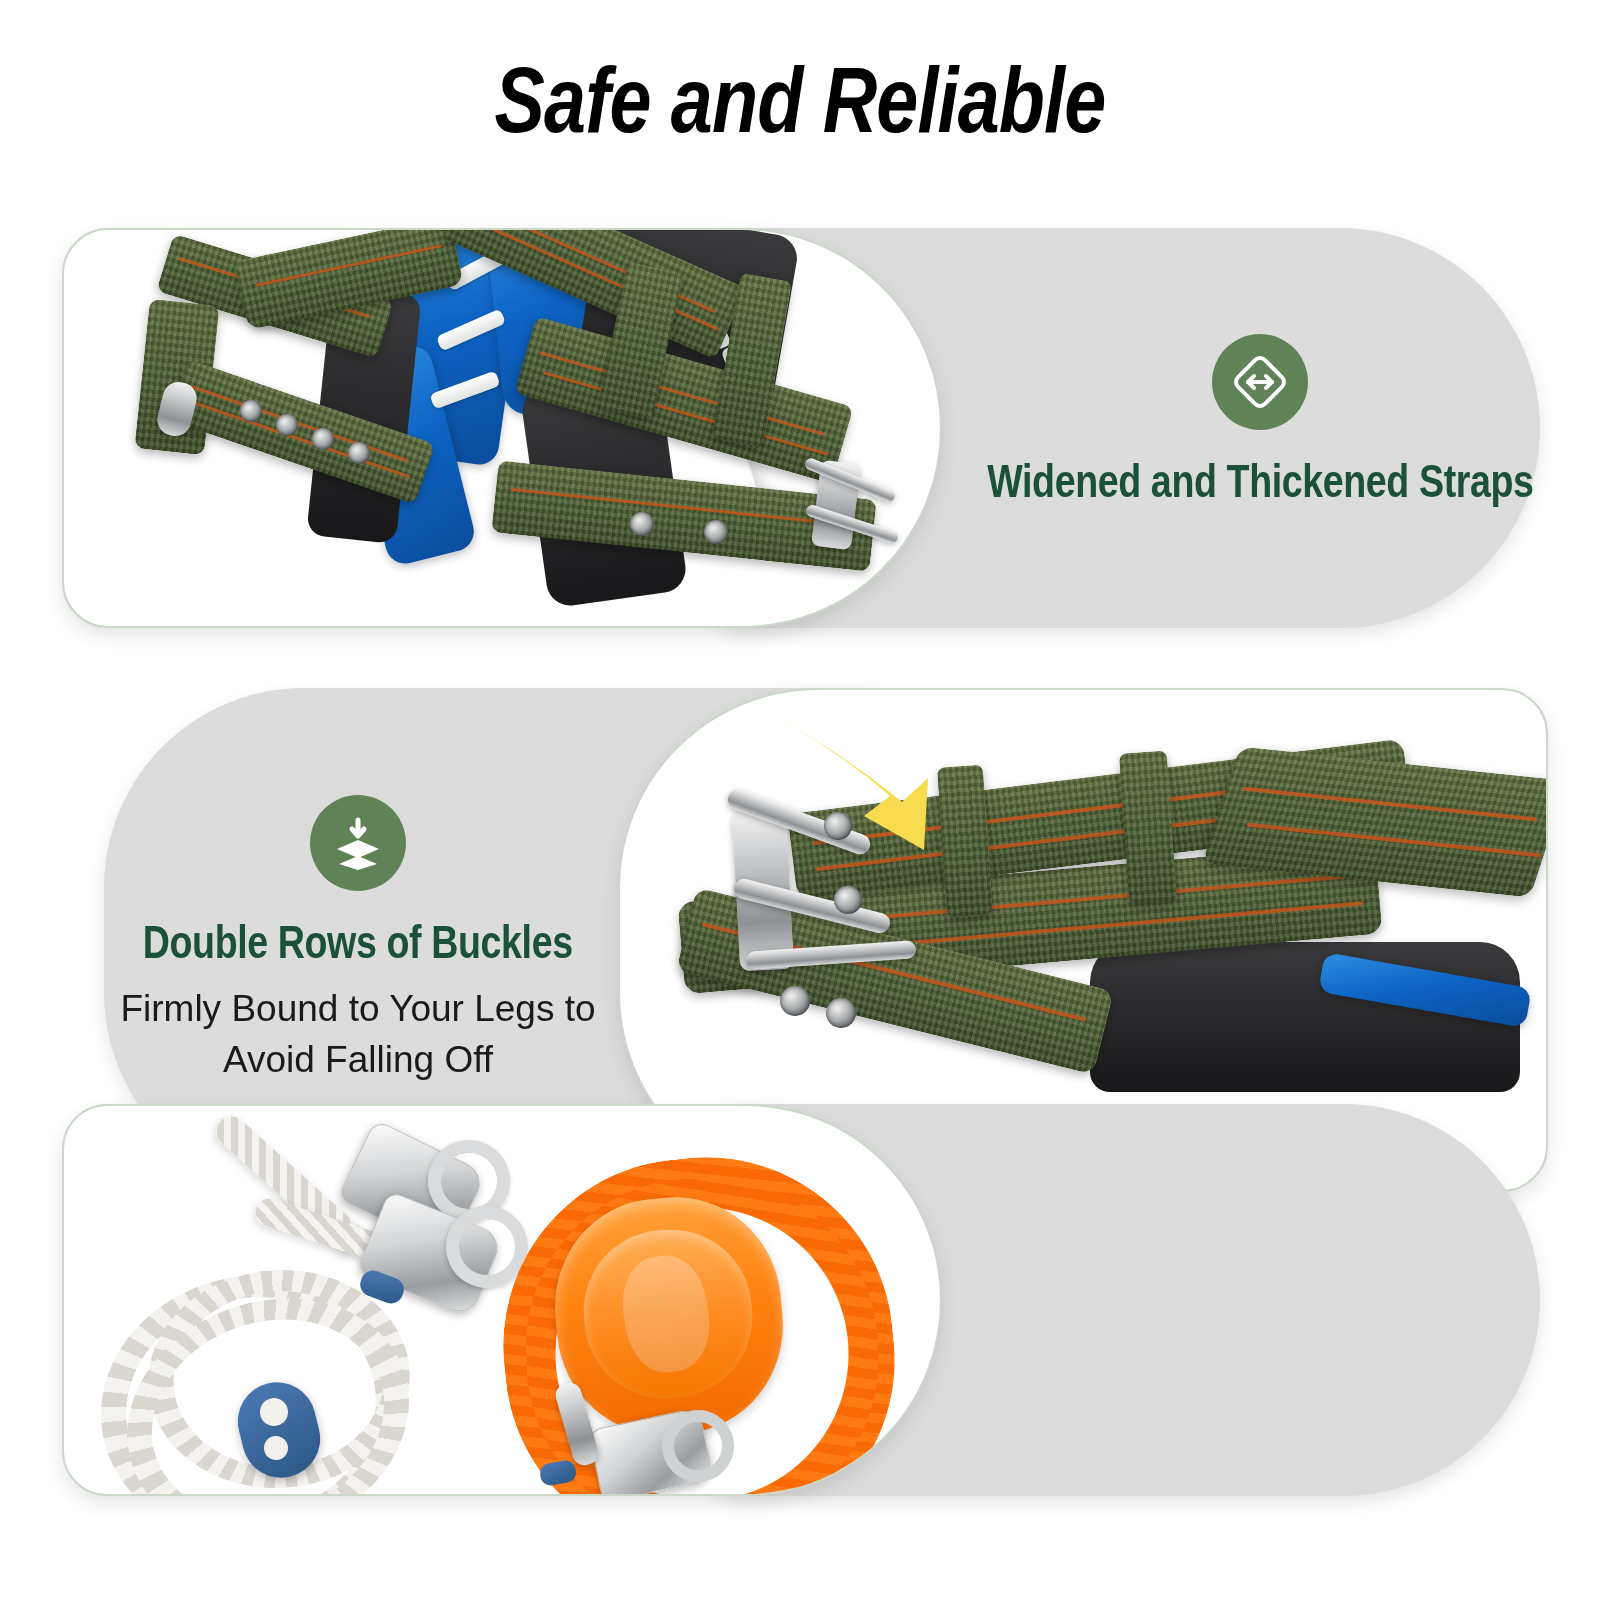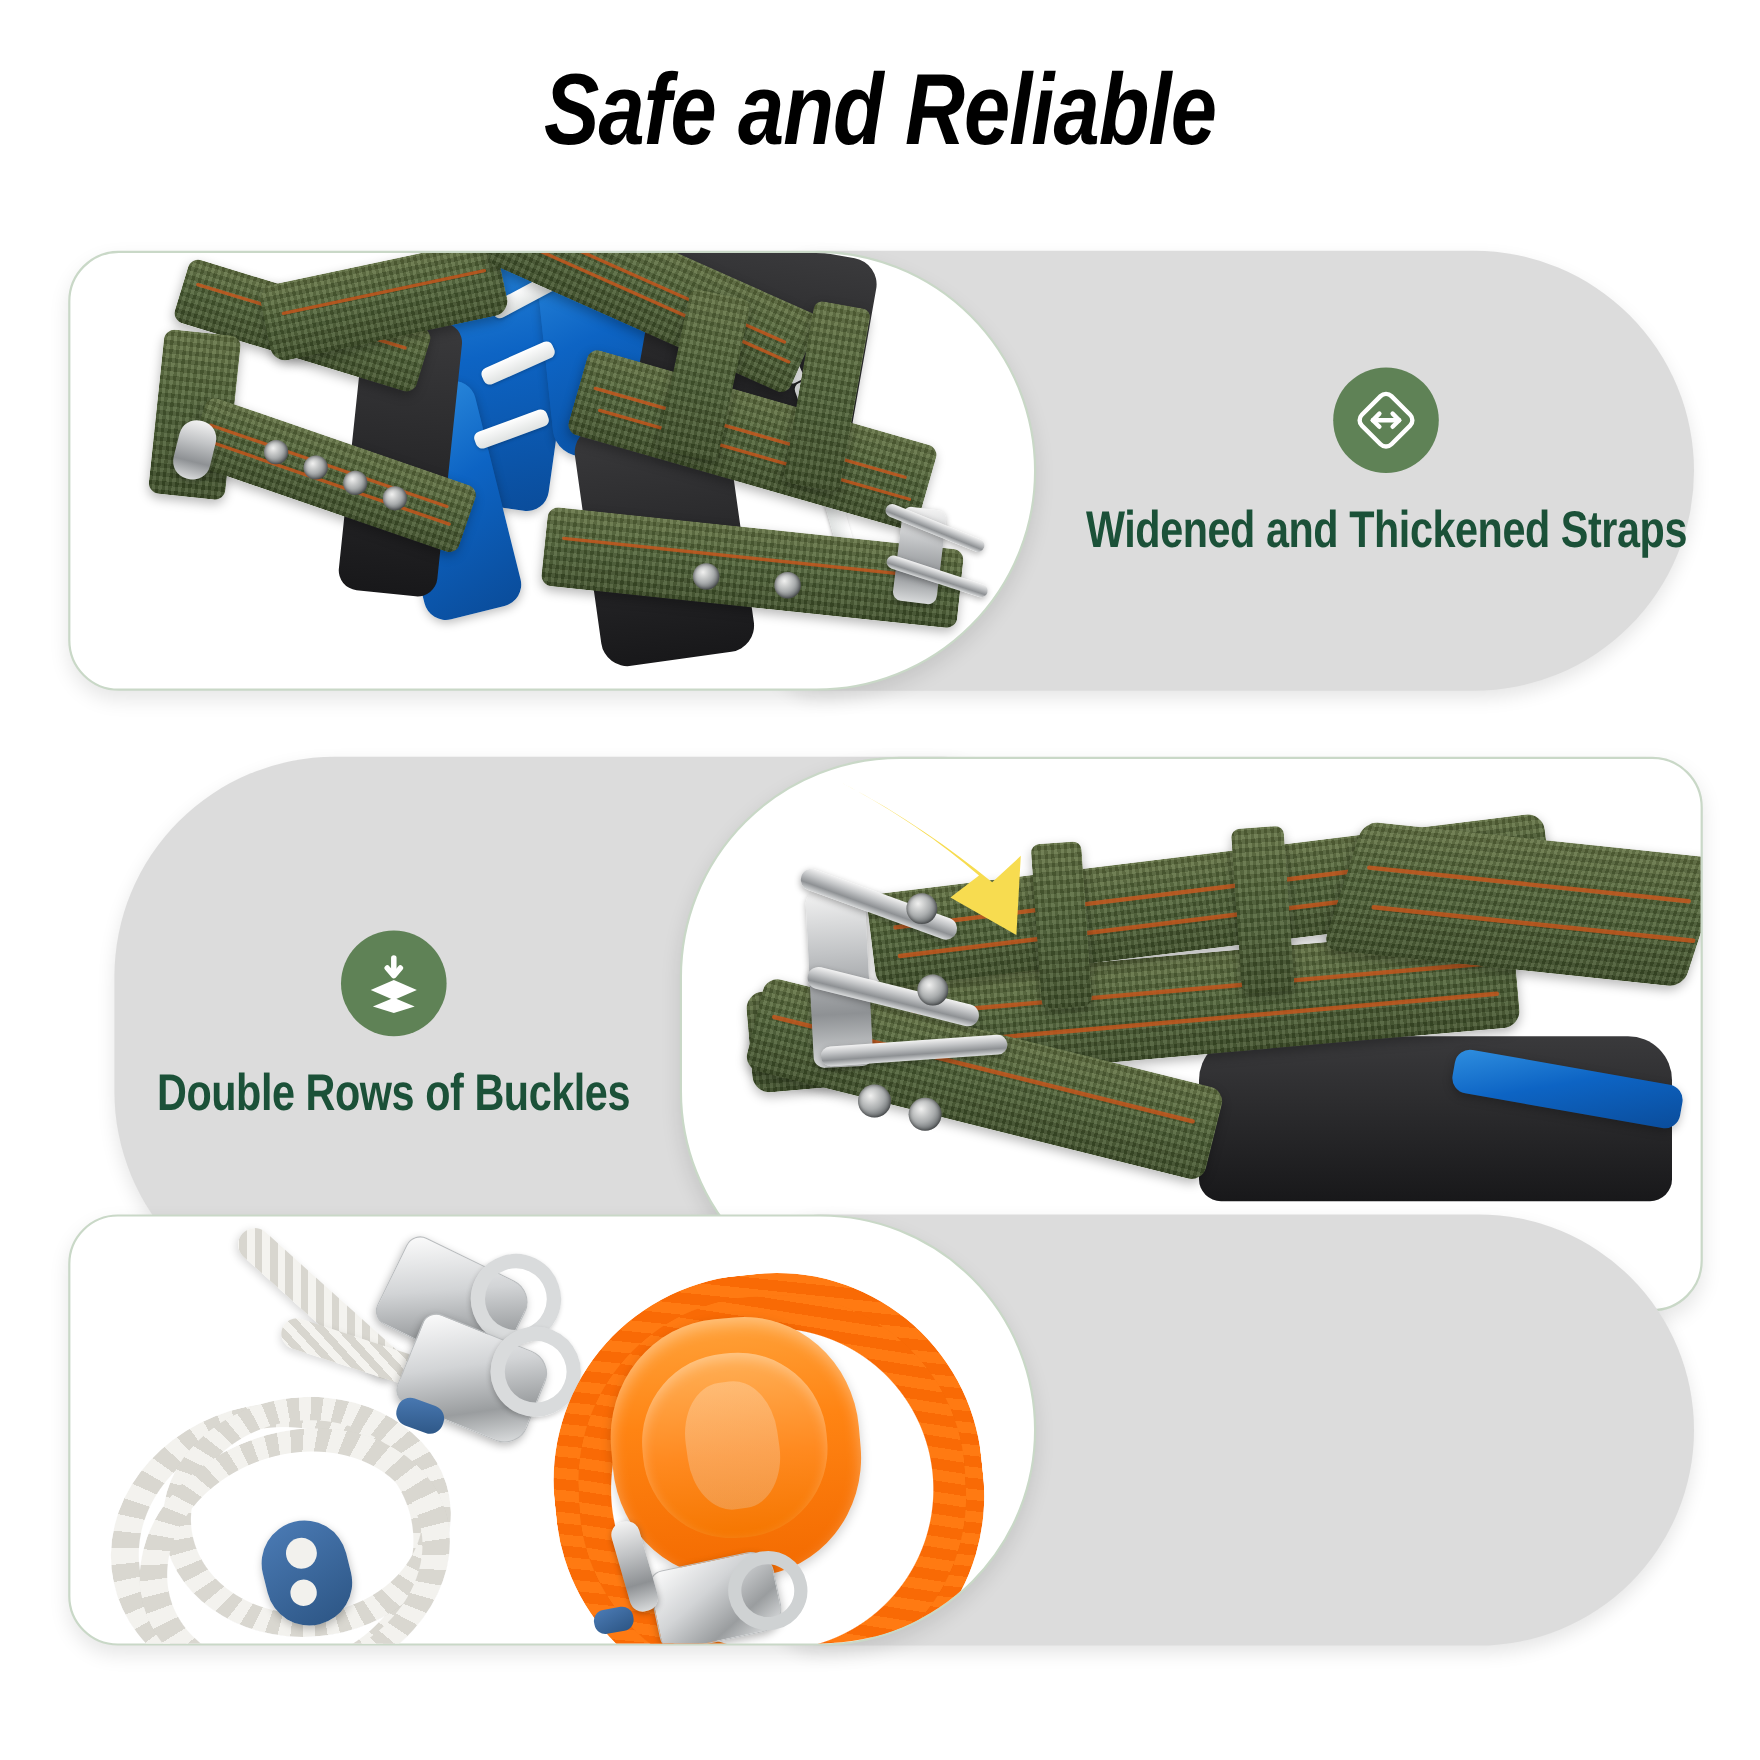--- a/index.html
+++ b/index.html
@@ -308,20 +308,21 @@
   <div class="feature-text">
     <div class="icon-badge">
       <svg width="62" height="62" viewBox="0 0 62 62" aria-hidden="true">
         <line x1="31" y1="8" x2="31" y2="21" stroke="#ffffff" stroke-width="5" stroke-linecap="round"></line>
         <polyline points="25,17 31,24 37,17" fill="none" stroke="#ffffff" stroke-width="5" stroke-linecap="round" stroke-linejoin="round"></polyline>
         <polygon points="31,28 52,37 31,46 10,37" fill="#ffffff"></polygon>
         <polygon points="31,44 50,52 31,58 12,52" fill="#ffffff"></polygon>
       </svg>
     </div>
     <div class="feature-heading">Double Rows of Buckles</div>
+    <div class="feature-sub">Firmly Bound to Your Legs to Avoid Falling Off</div>
   </div>
 </div>
 
 <div class="row" id="row-3">
 
   <div class="grey-panel"></div>
 
   <div class="photo-card">
     <div class="photo-stage">
 

